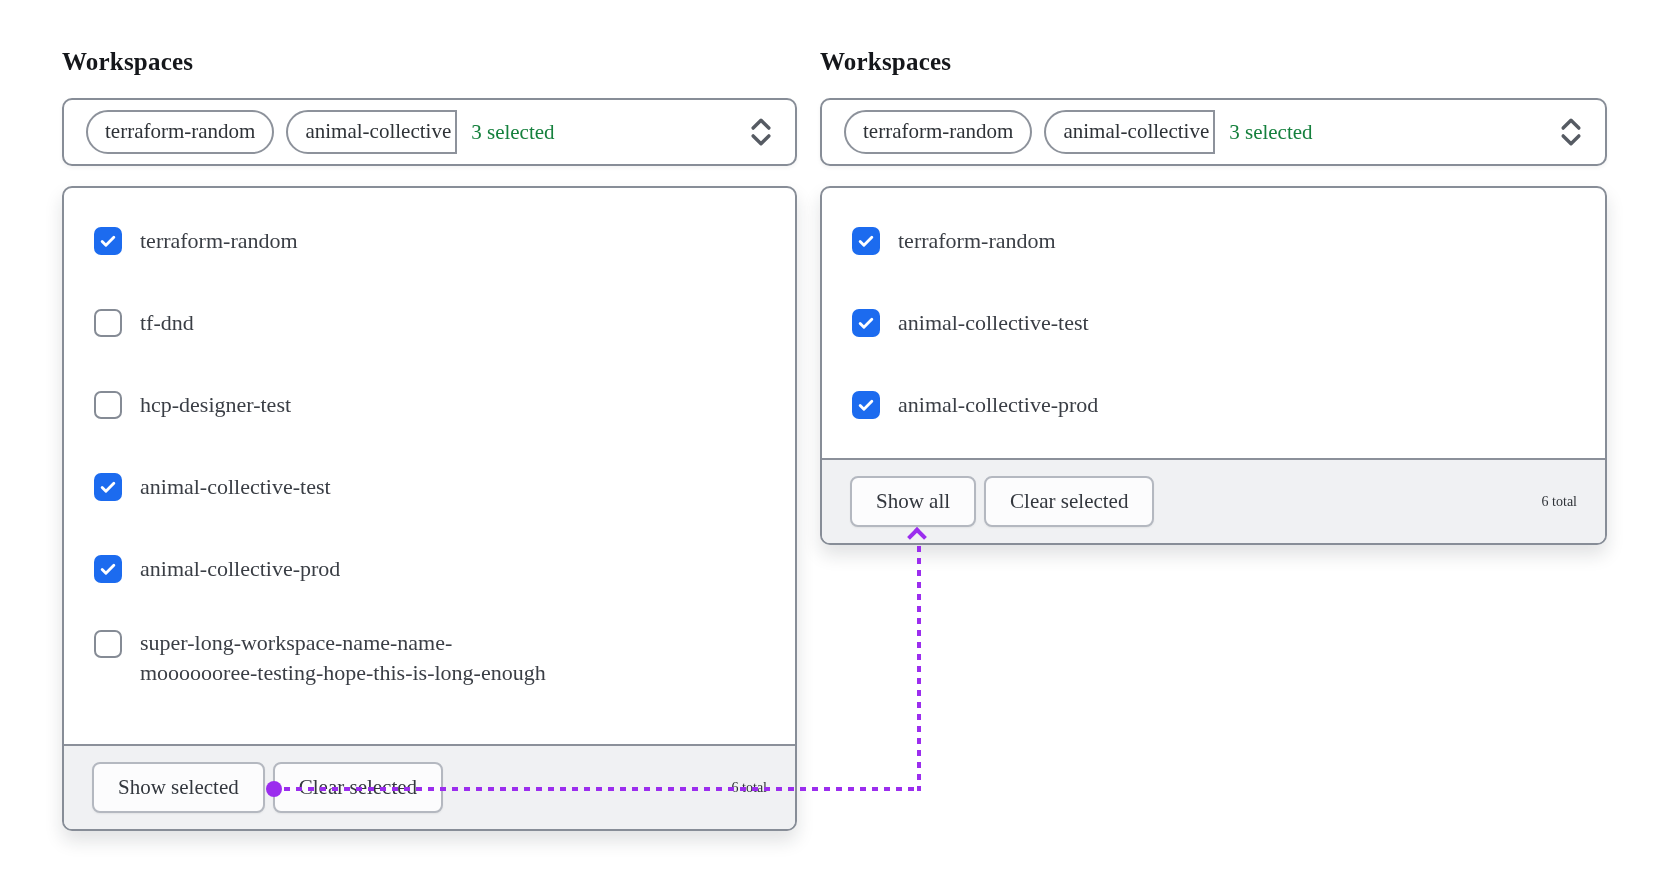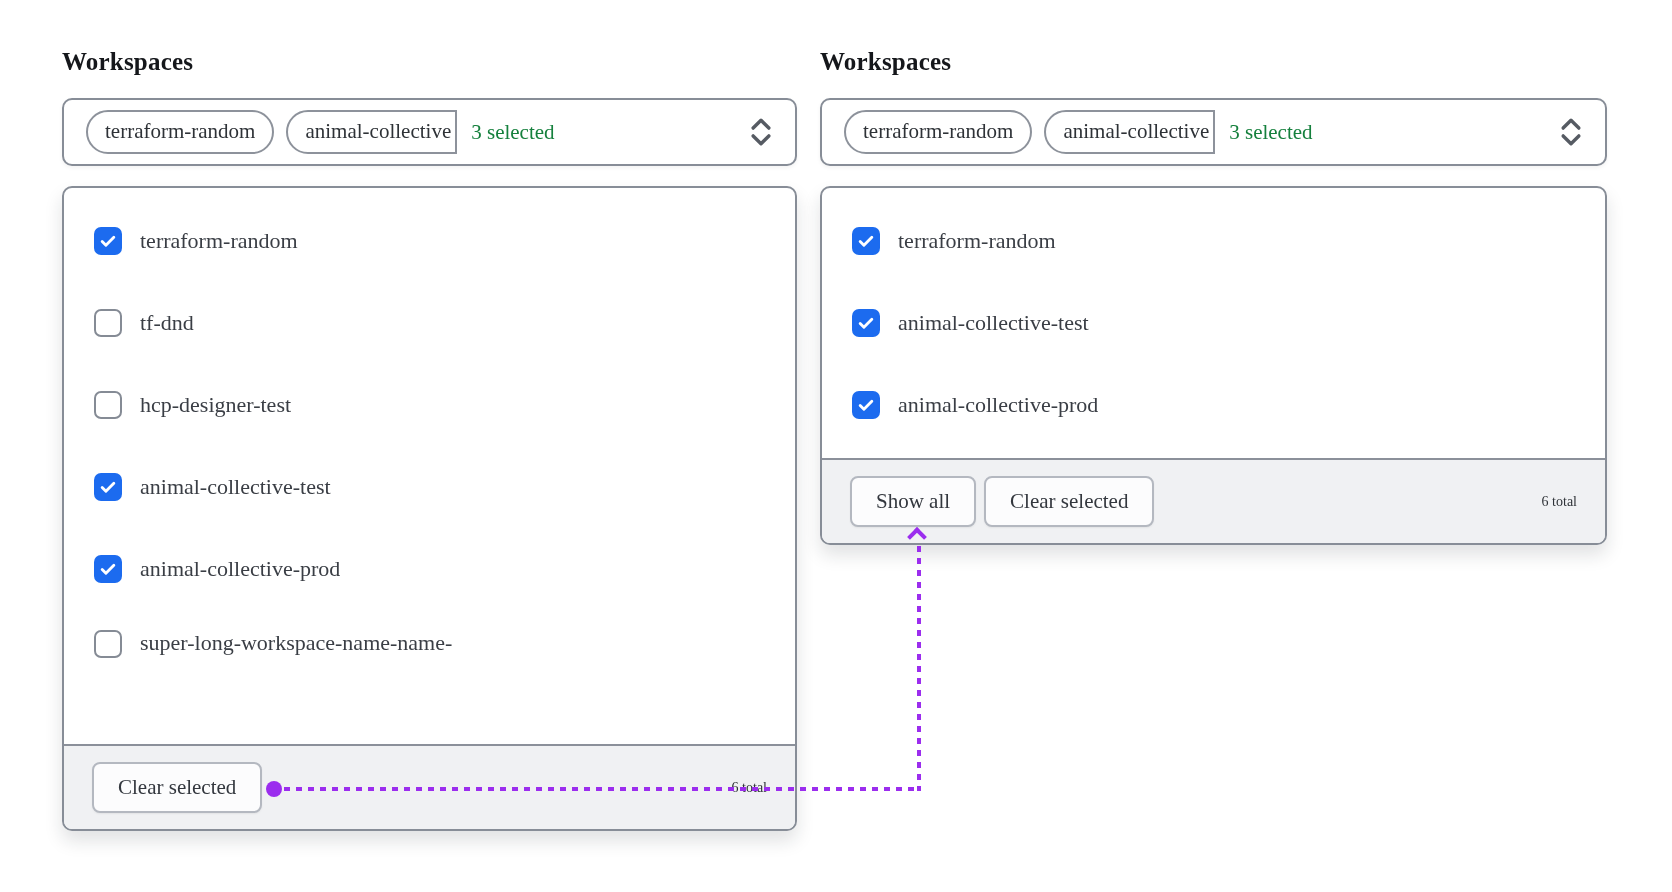--- a/index.html
+++ b/index.html
@@ -212,26 +212,28 @@
         </span>
         <span class="option-label">animal-collective-prod</span>
       </div>
 
       <div class="option multiline">
         <span class="checkbox">
           
         </span>
         <span class="option-label">
           <span class="line">super-long-workspace-name-name-</span>
+          <span class="line">mooooooree-testing-hope-this-is-long-enough</span>
         </span>
       </div>
 
     </div>
 
     <div class="footer">
+      <button class="btn">Show selected</button>
       <button class="btn">Clear selected</button>
       <span class="total">6 total</span>
     </div>
   </div>
 </div>
 
 <div class="panel" id="panel-right">
   <div class="field-label">Workspaces</div>
 
   <div class="trigger">

